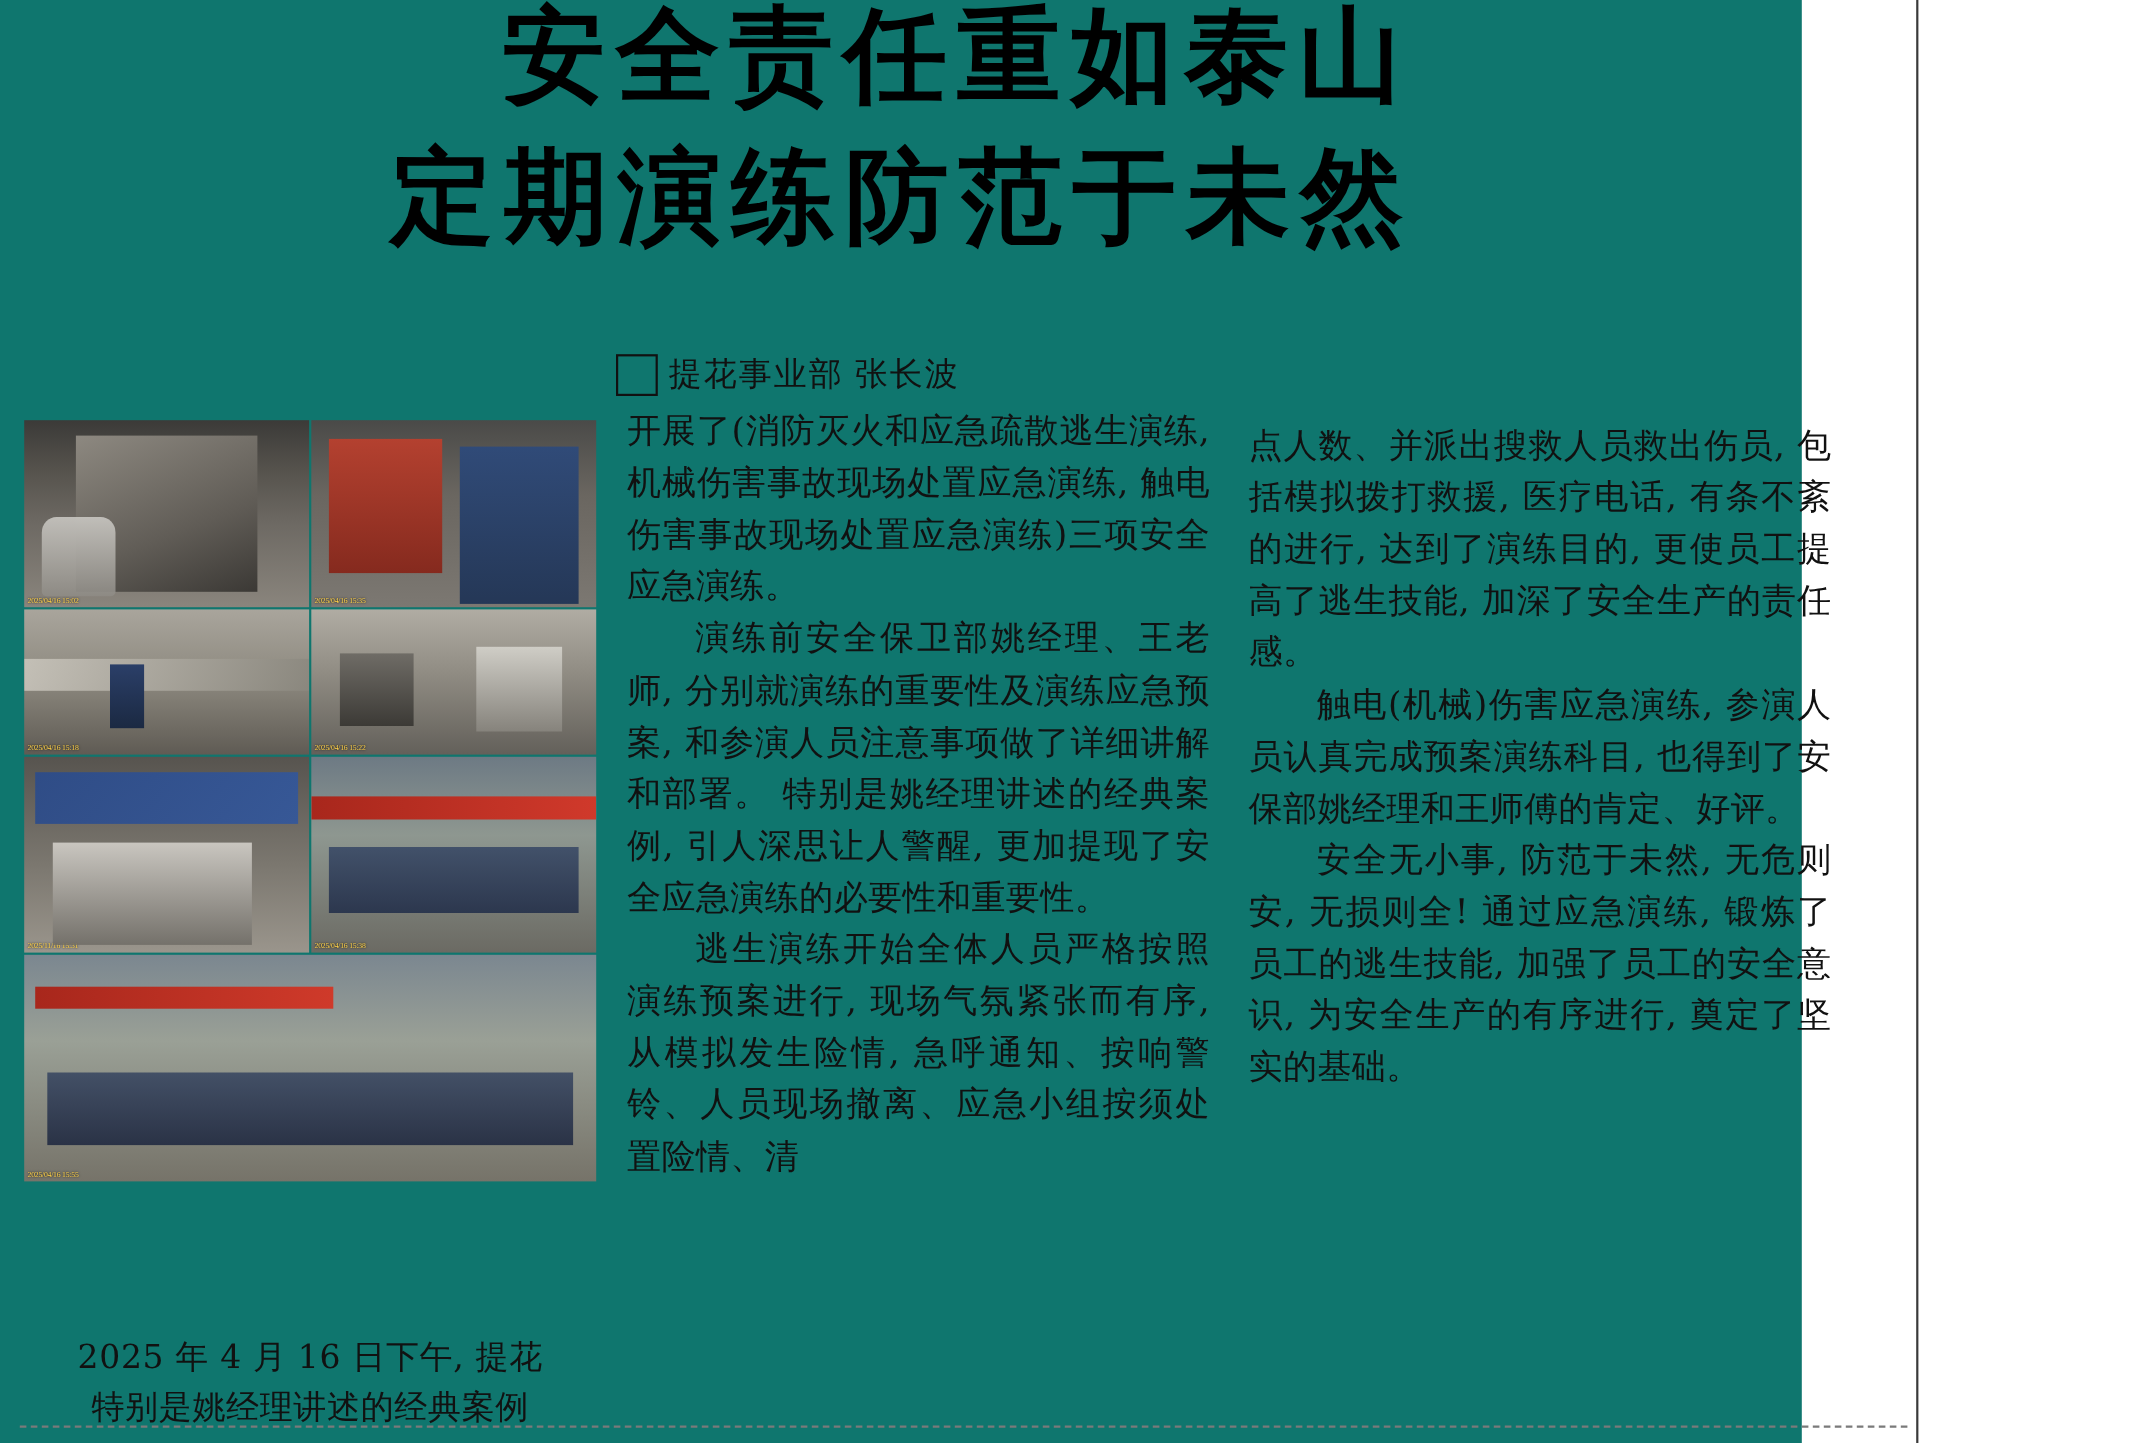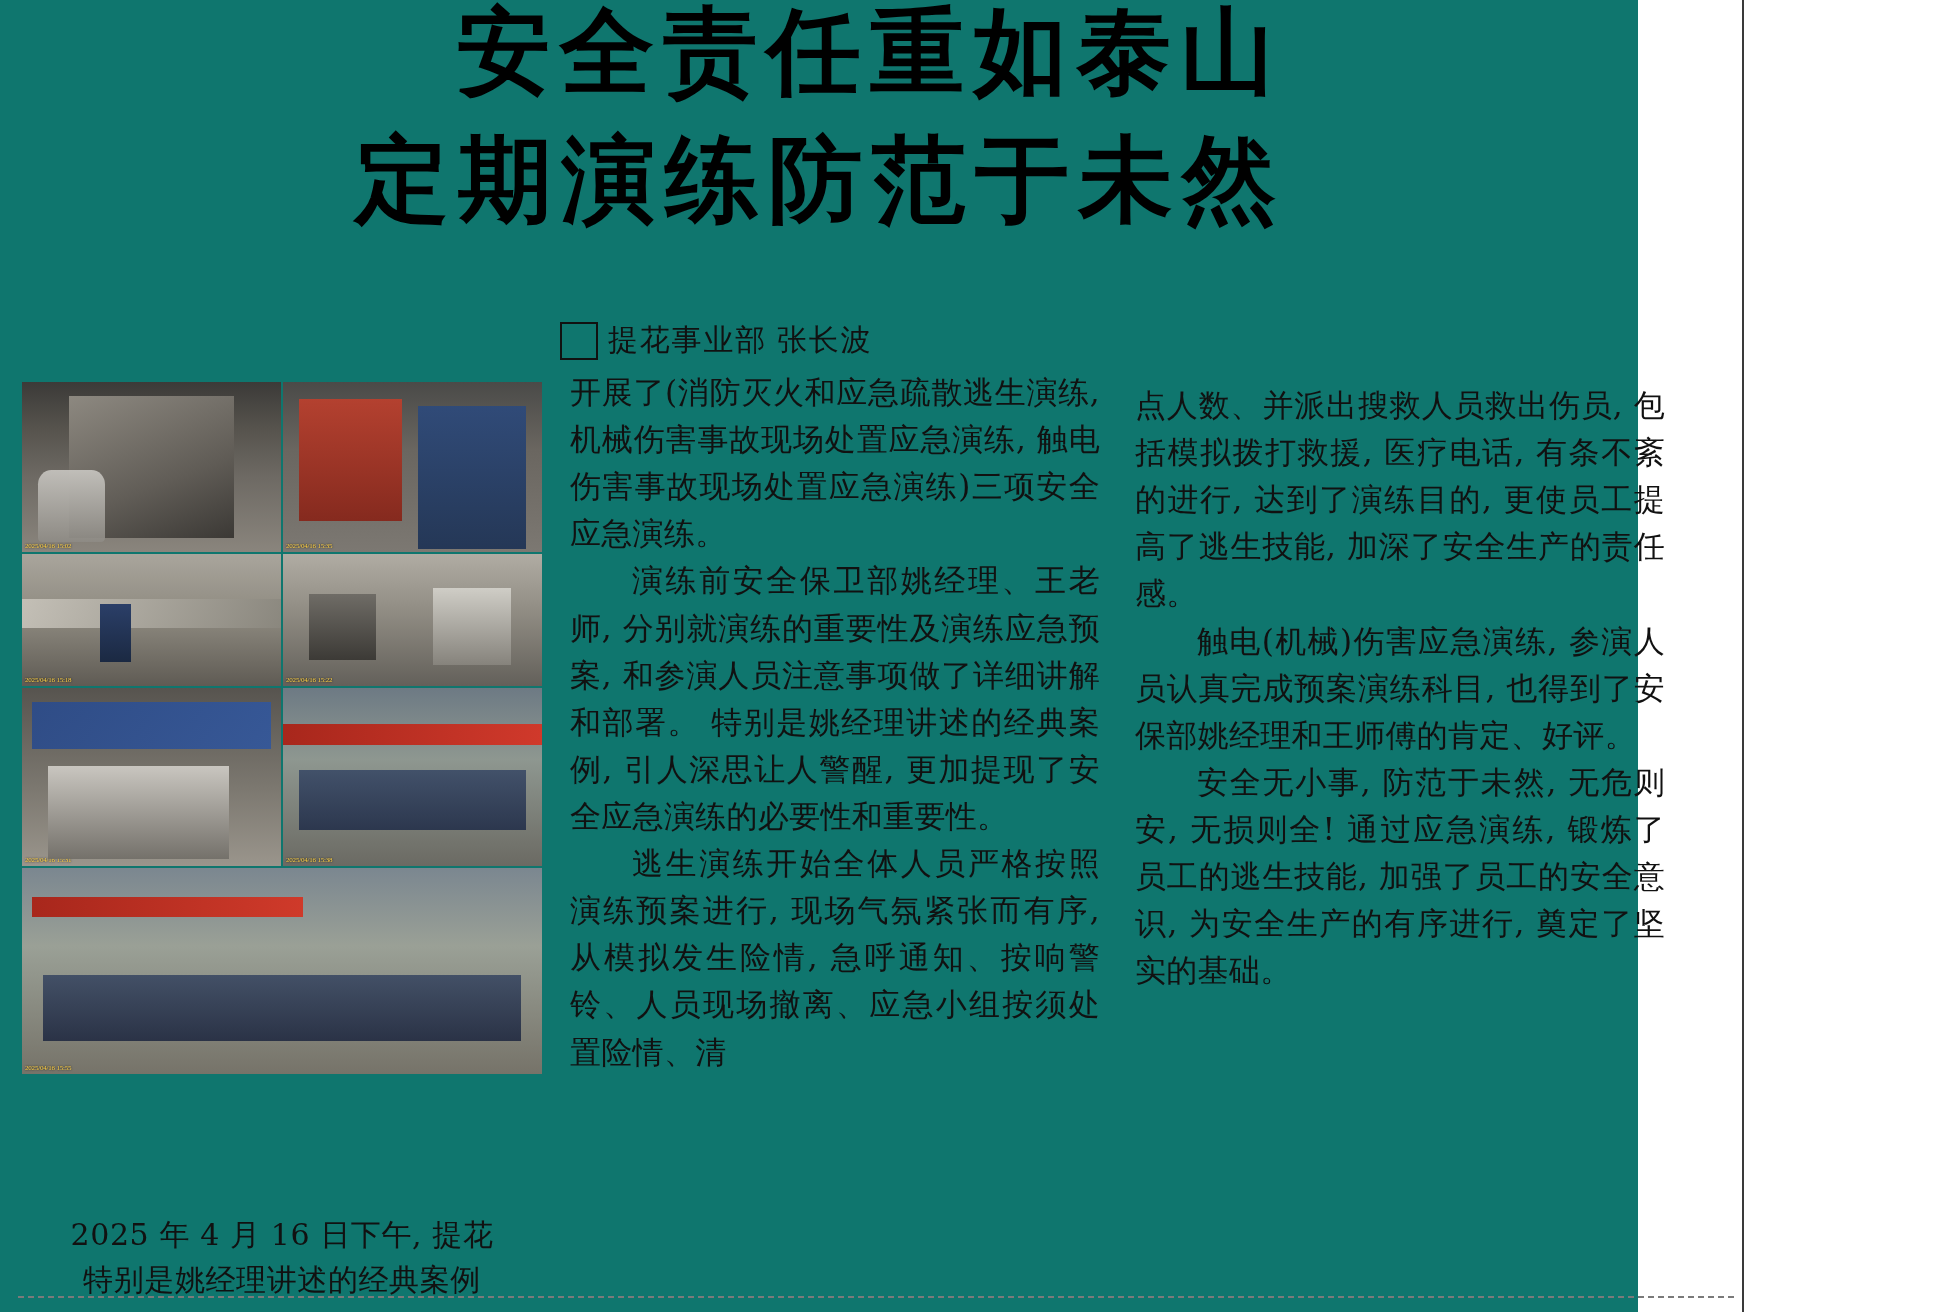--- a/index.html
+++ b/index.html
@@ -218,21 +218,21 @@
       <div class="photo-row">
         <div class="ph p3">
           <span class="stamp">2025/04/16 15:18</span>
         </div>
         <div class="ph p4">
           <span class="stamp">2025/04/16 15:22</span>
         </div>
       </div>
       <div class="photo-row">
         <div class="ph p5">
-          <span class="stamp">2025/04/16 15:31</span>
+          <span class="stamp">2025/11/16 15:31</span>
         </div>
         <div class="ph p6">
           <span class="stamp">2025/04/16 15:38</span>
         </div>
       </div>
       <div class="photo-row">
         <div class="ph p7">
           <span class="stamp">2025/04/16 15:55</span>
         </div>
       </div>

